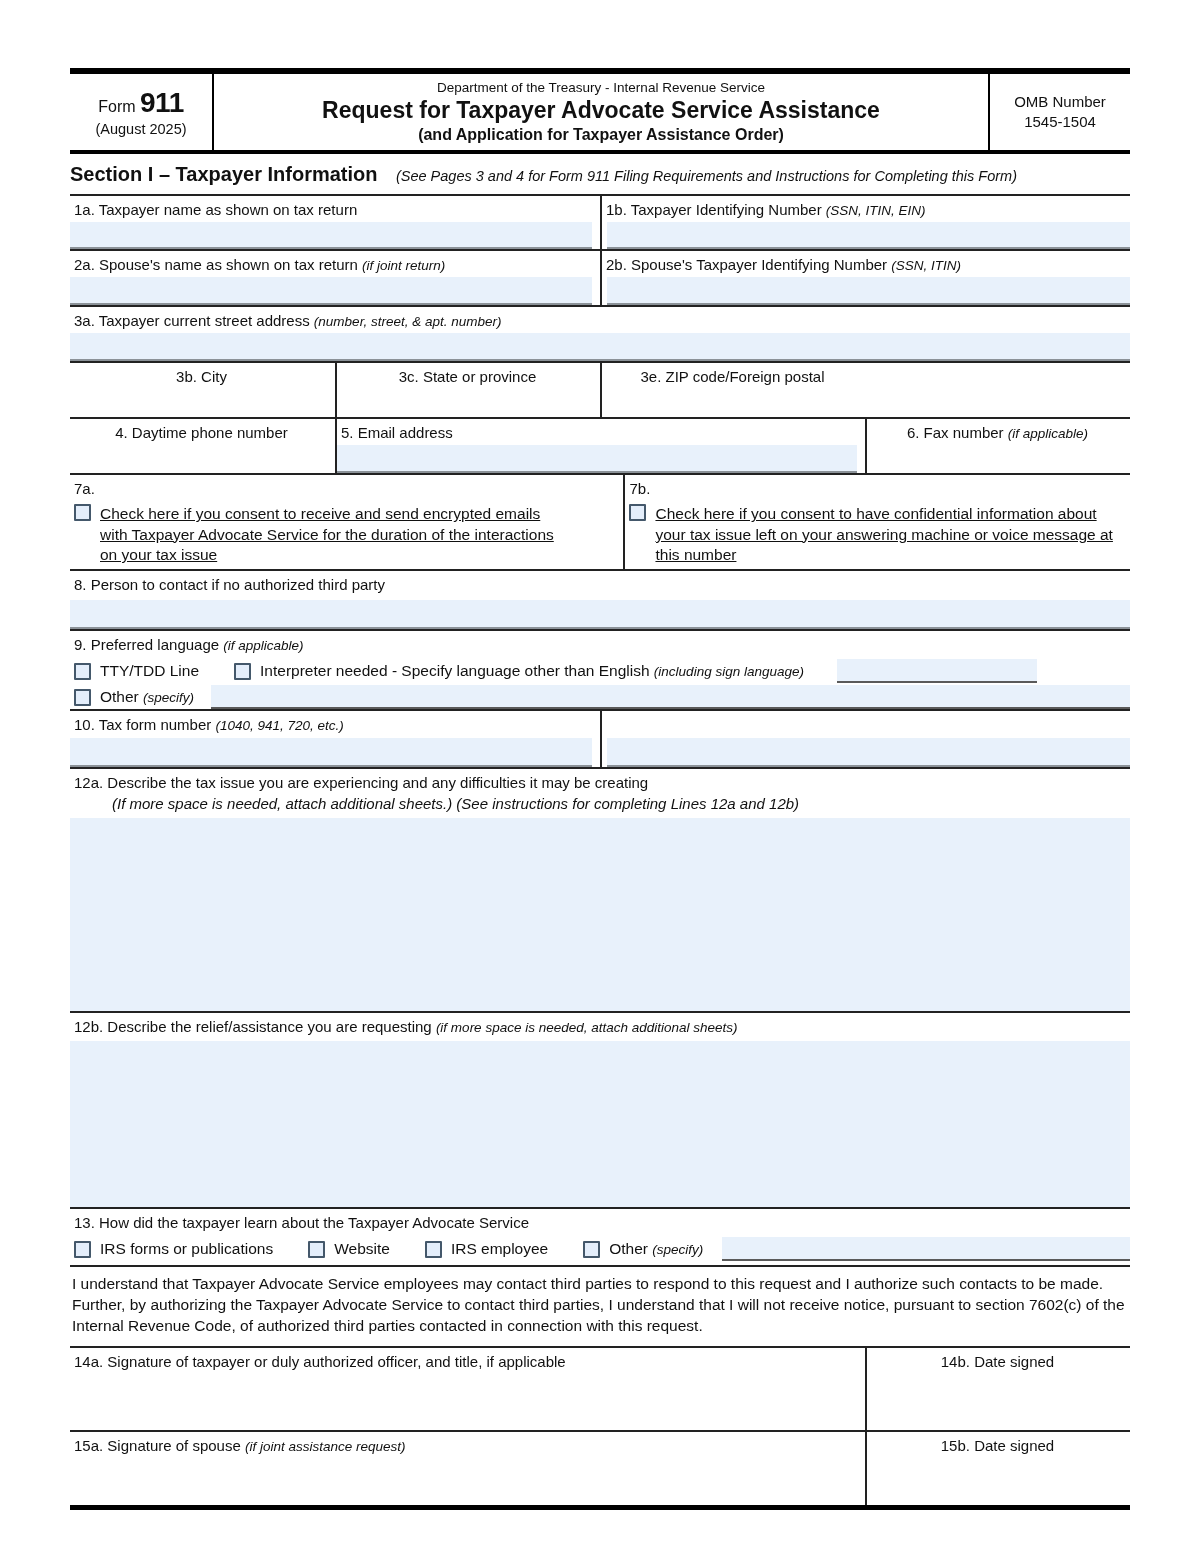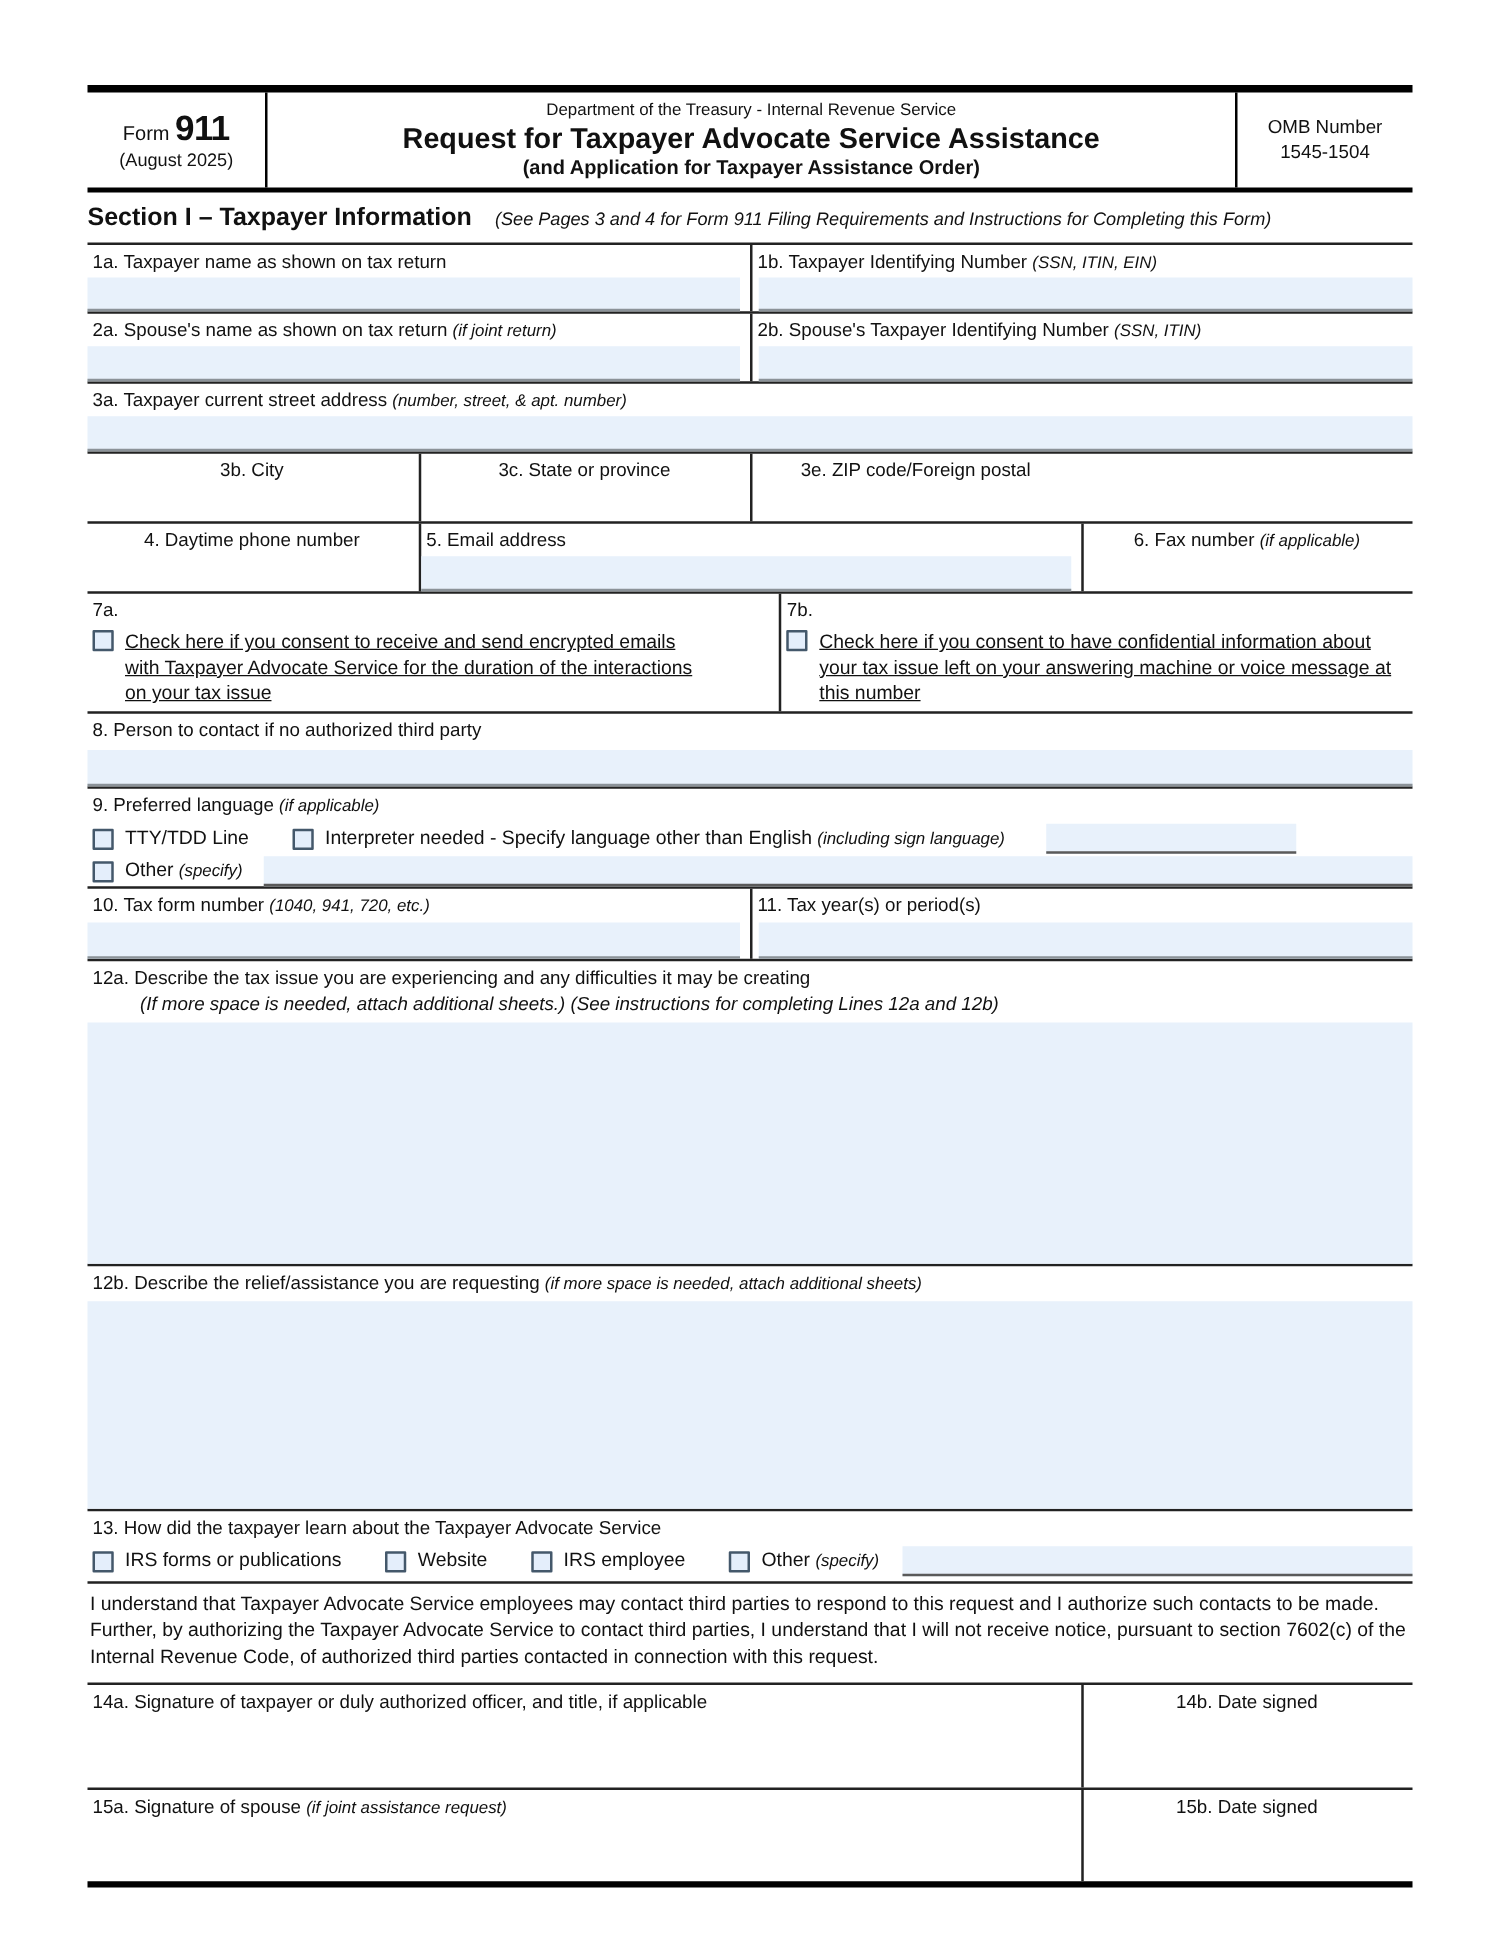--- a/index.html
+++ b/index.html
@@ -195,21 +195,20 @@
       </div>
     </div>
 
     <div class="row h58">
       <div class="cell w50">
         <div class="lbl"><span>10. Tax form number</span>
           <span class="hint">(1040, 941, 720, etc.)</span></div>
         <div class="fld"></div>
       </div>
       <div class="cell w50 cell-last">
-        <div class="lbl">11. Tax year(s) or period(s)</div>
         <div class="fld"></div>
       </div>
     </div>
 
     <div class="row h244">
       <div class="cell w100">
         <div class="lbl">12a. Describe the tax issue you are experiencing and any difficulties it may be creating</div>
         <div class="lbl hint" style="padding-left:42px;padding-top:0;font-size:15px;">(If more space is needed, attach additional sheets.) (See instructions for completing Lines 12a and 12b)</div>
         <div class="bigfld"></div>
       </div>

